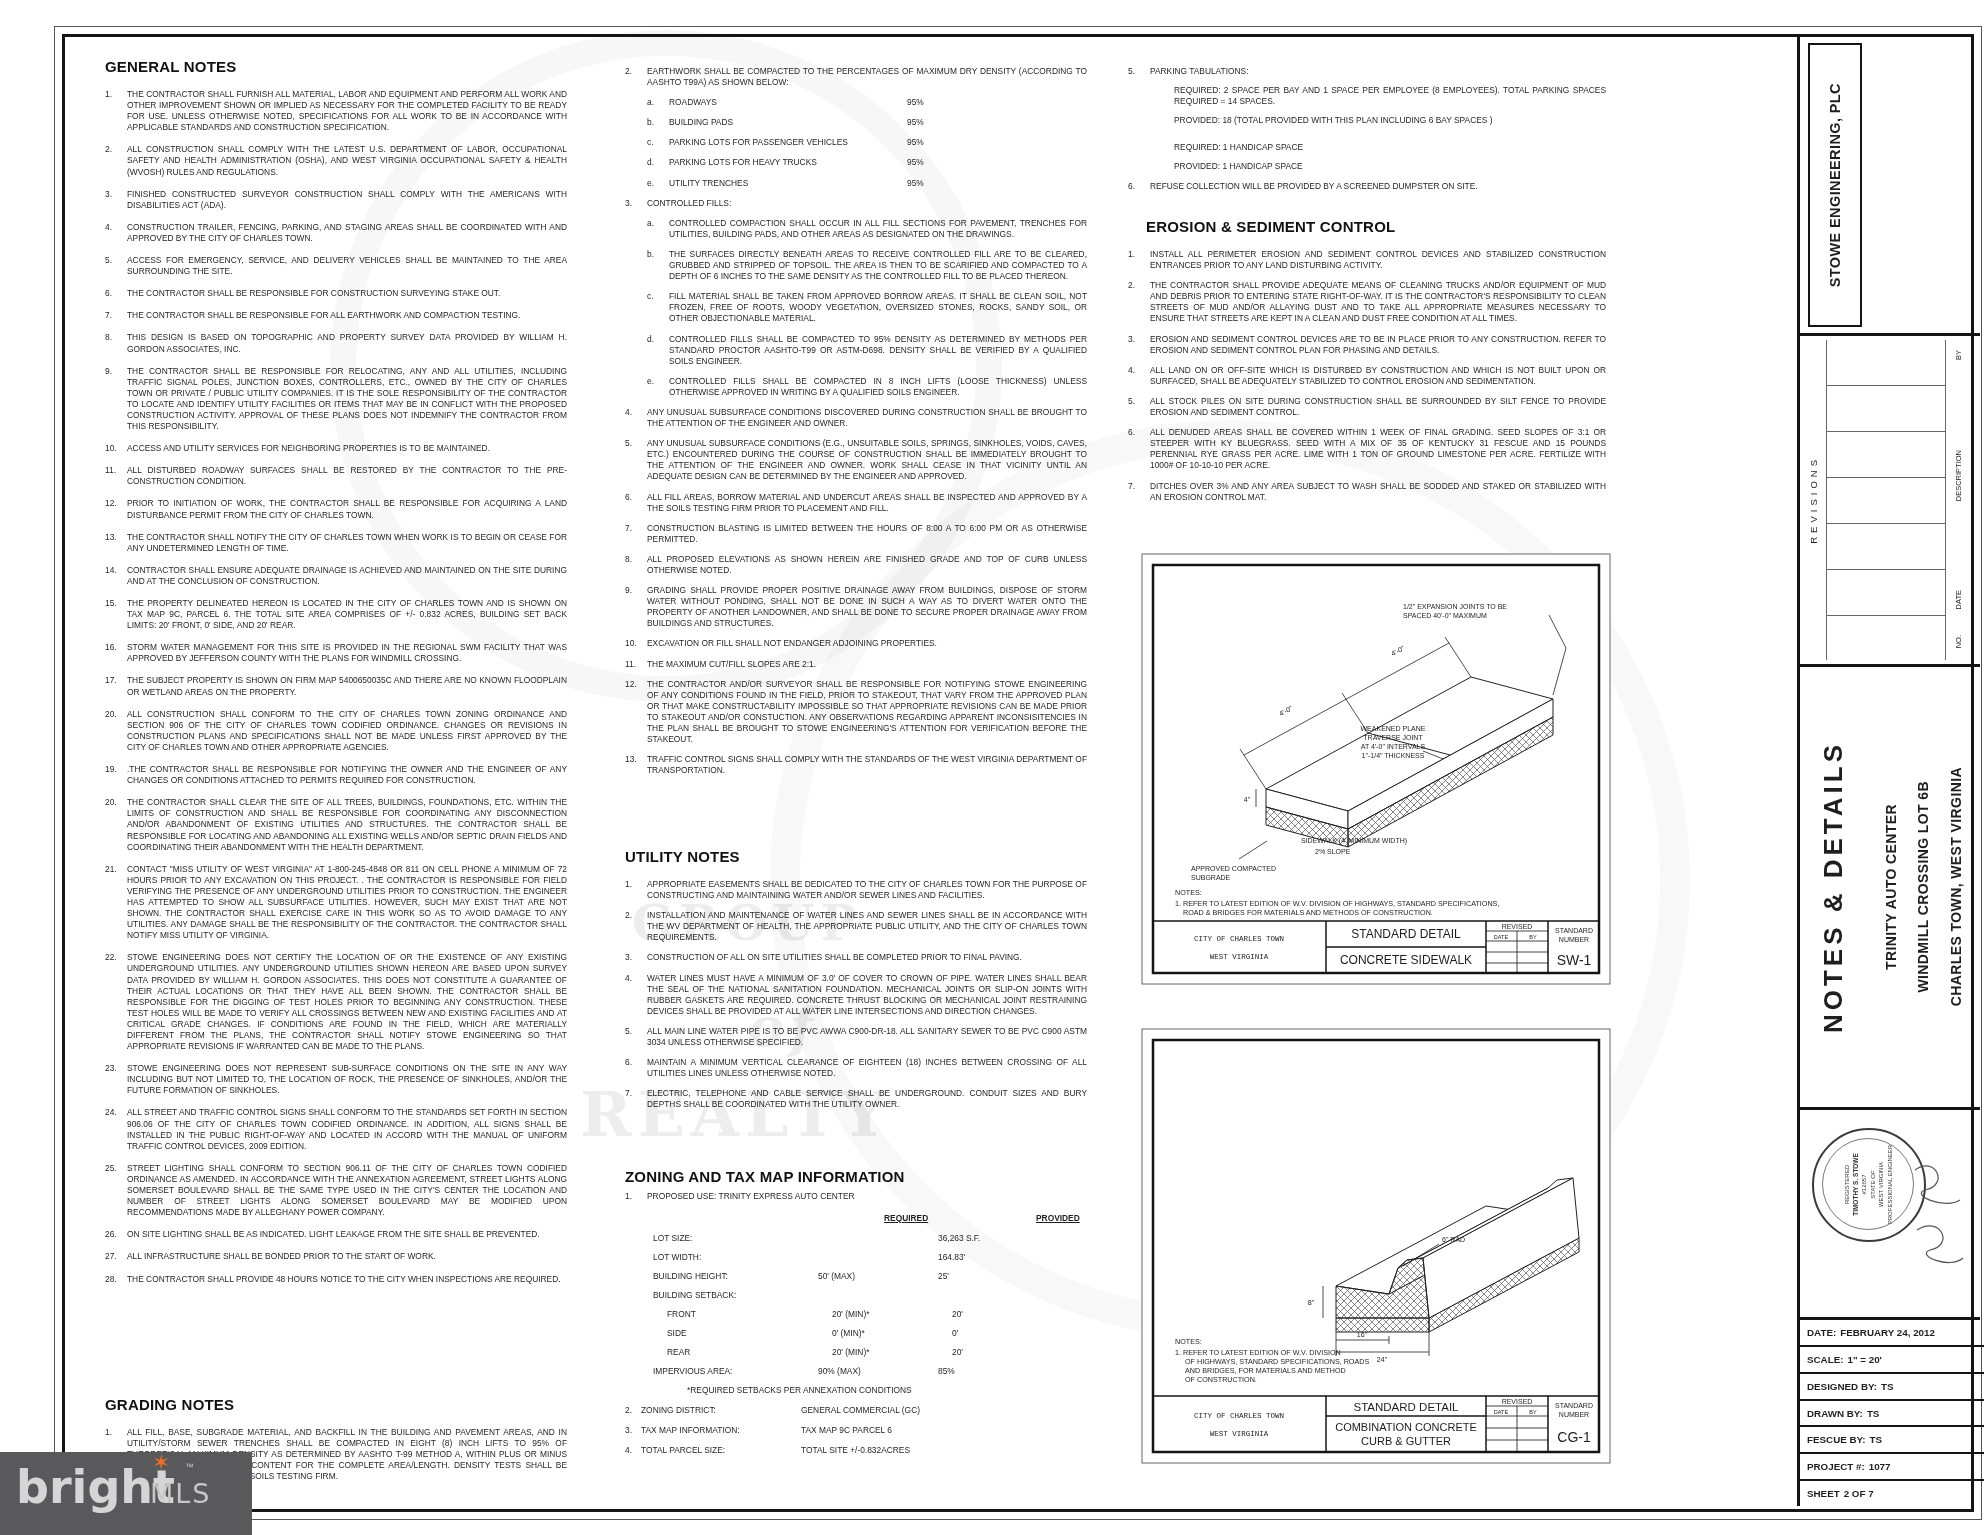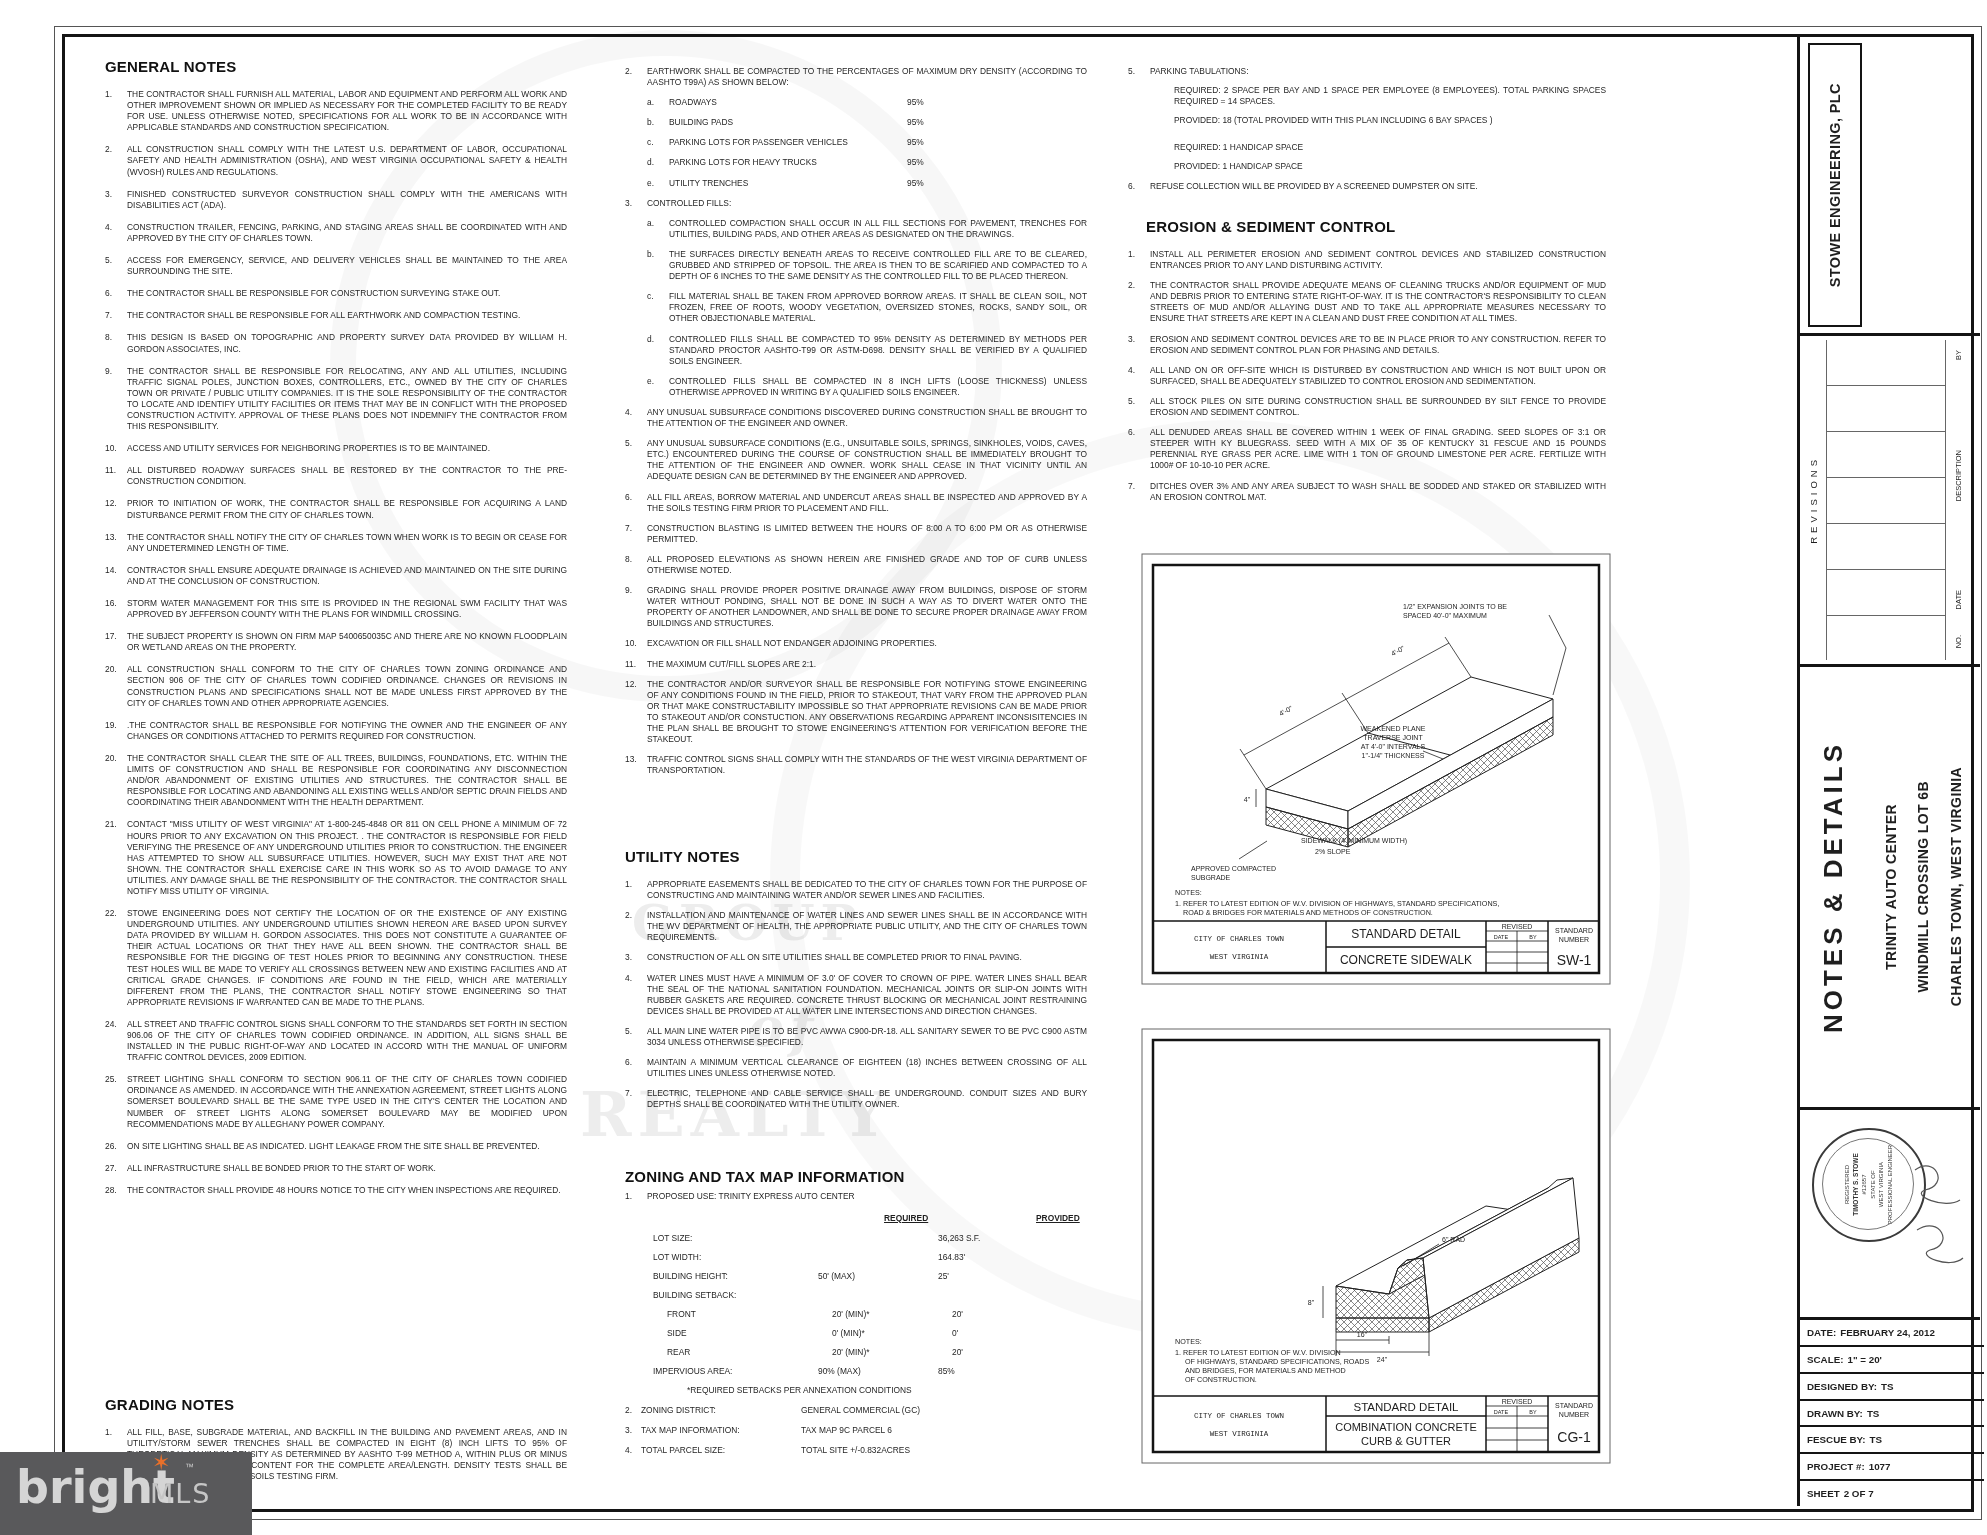--- a/index.html
+++ b/index.html
@@ -162,20 +162,25 @@
         <span class="n">13.</span>
         <span class="t">THE CONTRACTOR SHALL NOTIFY THE CITY OF CHARLES TOWN WHEN WORK IS TO BEGIN OR CEASE FOR ANY UNDETERMINED LENGTH OF TIME.</span>
 
       </div>
       <div class="note">
         <span class="n">14.</span>
         <span class="t">CONTRACTOR SHALL ENSURE ADEQUATE DRAINAGE IS ACHIEVED AND MAINTAINED ON THE SITE DURING AND AT THE CONCLUSION OF CONSTRUCTION.</span>
 
       </div>
       <div class="note">
+        <span class="n">15.</span>
+        <span class="t">THE PROPERTY DELINEATED HEREON IS LOCATED IN THE CITY OF CHARLES TOWN AND IS SHOWN ON TAX MAP 9C, PARCEL 6. THE TOTAL SITE AREA COMPRISES OF +/- 0.832 ACRES, BUILDING SET BACK LIMITS: 20' FRONT, 0' SIDE, AND 20' REAR.</span>
+
+      </div>
+      <div class="note">
         <span class="n">16.</span>
         <span class="t">STORM WATER MANAGEMENT FOR THIS SITE IS PROVIDED IN THE REGIONAL SWM FACILITY THAT WAS APPROVED BY JEFFERSON COUNTY WITH THE PLANS FOR WINDMILL CROSSING.</span>
 
       </div>
       <div class="note">
         <span class="n">17.</span>
         <span class="t">THE SUBJECT PROPERTY IS SHOWN ON FIRM MAP 5400650035C AND THERE ARE NO KNOWN FLOODPLAIN OR WETLAND AREAS ON THE PROPERTY.</span>
 
       </div>
       <div class="note">
@@ -194,20 +199,25 @@
 
       </div>
       <div class="note">
         <span class="n">21.</span>
         <span class="t">CONTACT "MISS UTILITY OF WEST VIRGINIA" AT 1-800-245-4848 OR 811 ON CELL PHONE A MINIMUM OF 72 HOURS PRIOR TO ANY EXCAVATION ON THIS PROJECT. . THE CONTRACTOR IS RESPONSIBLE FOR FIELD VERIFYING THE PRESENCE OF ANY UNDERGROUND UTILITIES PRIOR TO CONSTRUCTION. THE ENGINEER HAS ATTEMPTED TO SHOW ALL SUBSURFACE UTILITIES.  HOWEVER, SUCH MAY EXIST THAT ARE NOT SHOWN. THE CONTRACTOR SHALL EXERCISE CARE IN THIS WORK SO AS TO AVOID DAMAGE TO ANY UTILITIES.  ANY DAMAGE SHALL BE THE RESPONSIBILITY OF THE CONTRACTOR.  THE CONTRACTOR SHALL NOTIFY MISS UTILITY OF VIRGINIA.</span>
 
       </div>
       <div class="note">
         <span class="n">22.</span>
         <span class="t">STOWE ENGINEERING DOES NOT CERTIFY THE LOCATION OF OR THE EXISTENCE OF ANY EXISTING UNDERGROUND UTILITIES. ANY UNDERGROUND UTILITIES SHOWN HEREON ARE BASED UPON SURVEY DATA PROVIDED BY WILLIAM H. GORDON ASSOCIATES. THIS DOES NOT CONSTITUTE A GUARANTEE OF THEIR ACTUAL LOCATIONS OR THAT THEY HAVE ALL BEEN SHOWN. THE CONTRACTOR SHALL BE RESPONSIBLE FOR THE DIGGING OF TEST HOLES PRIOR TO BEGINNING ANY CONSTRUCTION. THESE TEST HOLES WILL BE MADE TO VERIFY ALL CROSSINGS BETWEEN NEW AND EXISTING FACILITIES AND AT CRITICAL GRADE CHANGES. IF CONDITIONS ARE FOUND IN THE FIELD, WHICH ARE MATERIALLY DIFFERENT FROM THE PLANS, THE CONTRACTOR SHALL NOTIFY STOWE ENGINEERING SO THAT APPROPRIATE REVISIONS IF WARRANTED CAN BE MADE TO THE PLANS.</span>
+
+      </div>
+      <div class="note">
+        <span class="n">23.</span>
+        <span class="t">STOWE ENGINEERING DOES NOT REPRESENT SUB-SURFACE CONDITIONS ON THE SITE IN ANY WAY INCLUDING BUT NOT LIMITED TO, THE LOCATION OF ROCK, THE PRESENCE OF SINKHOLES, AND/OR THE FUTURE FORMATION OF SINKHOLES.</span>
 
       </div>
       <div class="note">
         <span class="n">24.</span>
         <span class="t">ALL STREET AND TRAFFIC CONTROL SIGNS SHALL CONFORM TO THE STANDARDS SET FORTH IN SECTION 906.06 OF THE CITY OF CHARLES TOWN CODIFIED ORDINANCE. IN ADDITION, ALL SIGNS SHALL BE INSTALLED IN THE PUBLIC RIGHT-OF-WAY AND LOCATED IN ACCORD WITH THE MANUAL OF UNIFORM TRAFFIC CONTROL DEVICES, 2009 EDITION.</span>
 
       </div>
       <div class="note">
         <span class="n">25.</span>
         <span class="t">STREET LIGHTING SHALL CONFORM TO SECTION 906.11 OF THE CITY OF CHARLES TOWN CODIFIED ORDINANCE AS AMENDED. IN ACCORDANCE WITH THE ANNEXATION AGREEMENT, STREET LIGHTS ALONG SOMERSET BOULEVARD SHALL BE THE SAME TYPE USED IN THE CITY'S CENTER THE LOCATION AND NUMBER OF STREET LIGHTS ALONG SOMERSET BOULEVARD MAY BE MODIFIED UPON  RECOMMENDATIONS MADE BY ALLEGHANY POWER COMPANY.</span>

